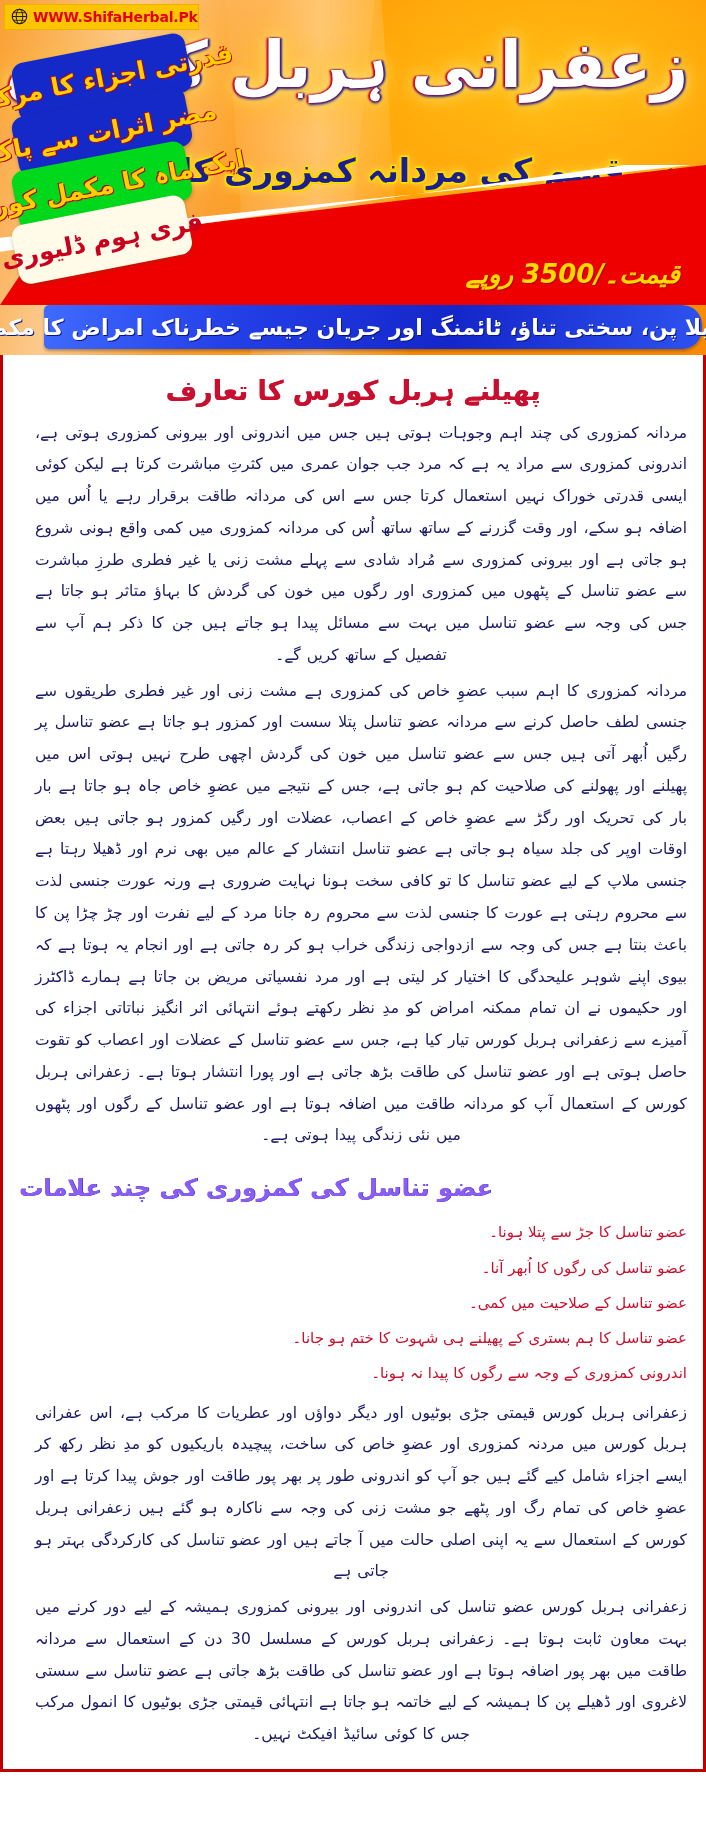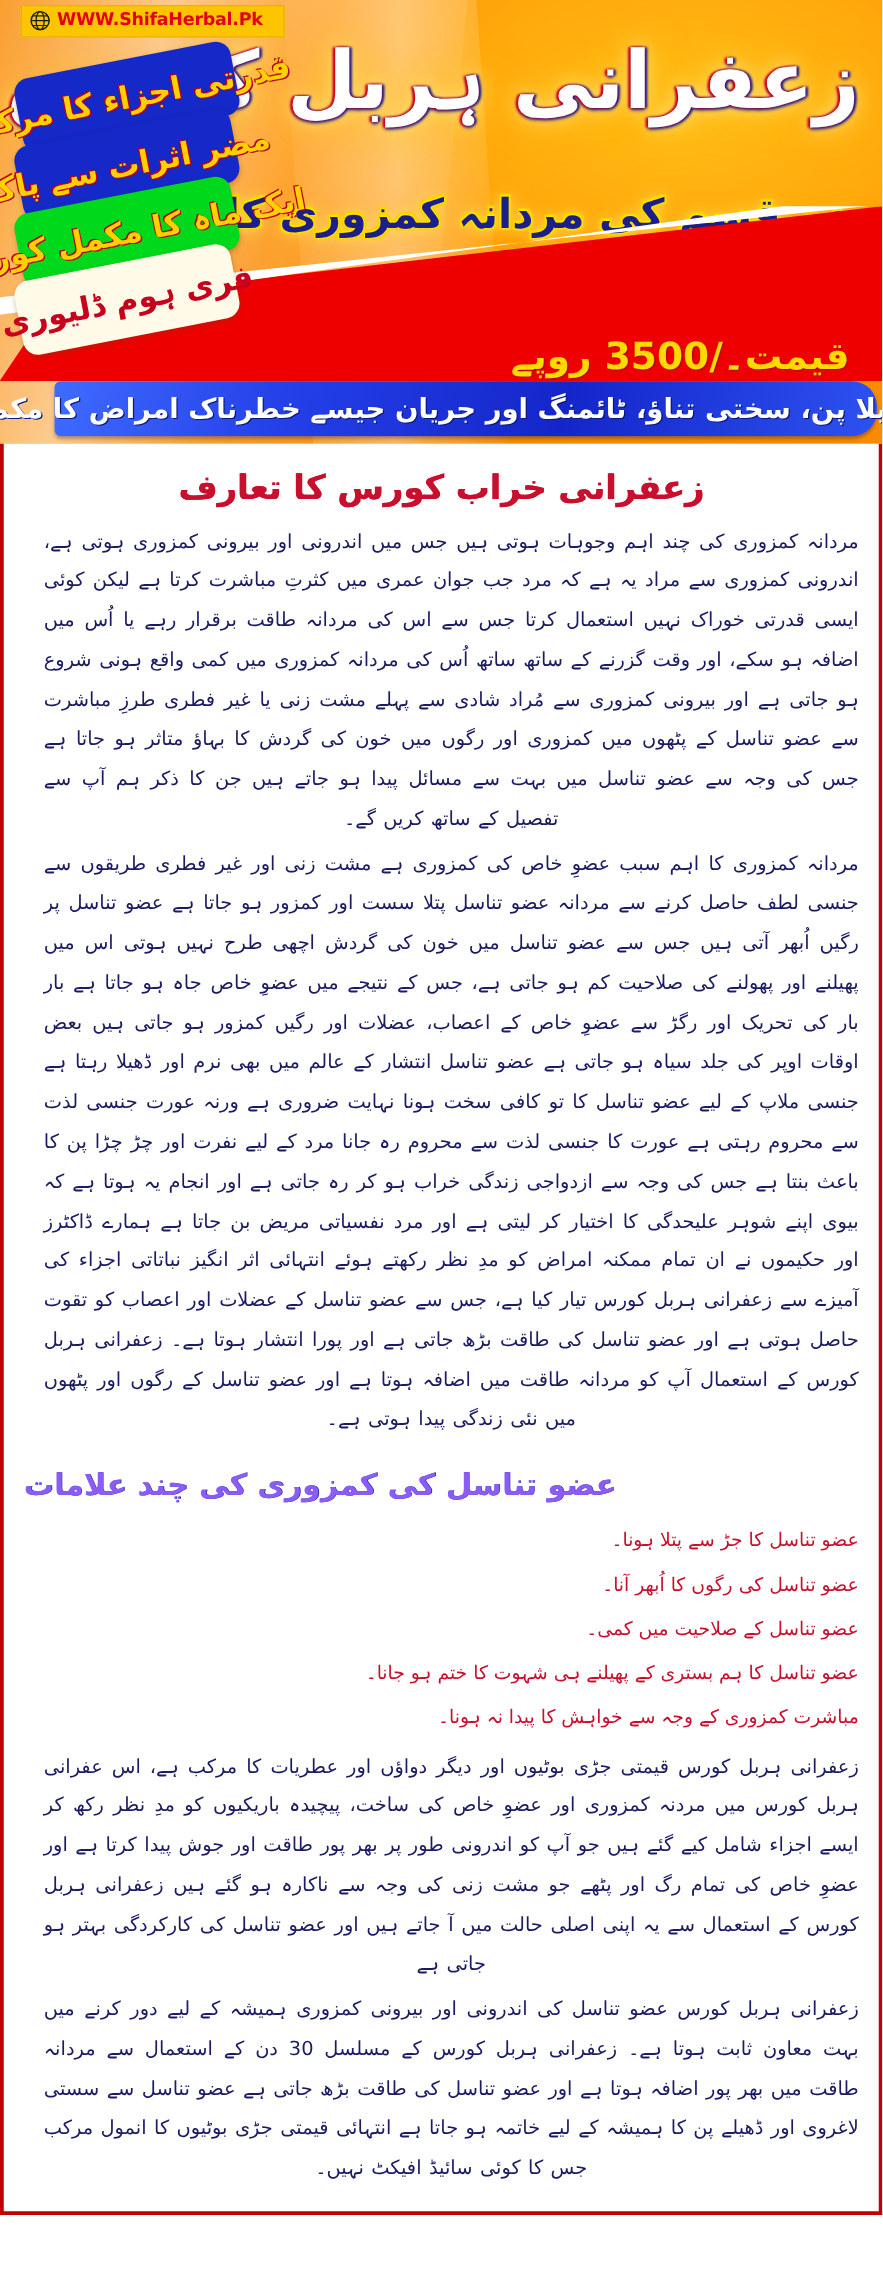--- a/index.html
+++ b/index.html
@@ -40,24 +40,24 @@
     left:34%;top:-30%;
     width:22%;height:170%;
     background:linear-gradient(95deg,rgba(255,255,255,0) 0%,rgba(255,255,255,.35) 50%,rgba(255,255,255,0) 100%);
     transform:rotate(-4deg);
     pointer-events:none;
   }
 
   
   .url-chip{
     position:absolute;
-    left:17px;top:4px;
+    left:4px;top:4px;
     z-index:30;
-    display:flex;align-items:flex-start;gap:5px;
-    padding:3px 16px 4px 6px;
+    display:flex;align-items:center;gap:5px;
+    padding:3px 0 4px 6px;
     background:#fdc500;
     border:1px solid #e7b400;
     direction:ltr;
   }
   .url-chip .glb{
     width:17px;height:17px;flex:0 0 17px;
     display:block;
   }
   .url-chip .txt{
     color:#e2001a;
@@ -148,27 +148,28 @@
   }
   .price-wedge .wedge-white{
     position:absolute;
     left:0;top:0;width:100%;height:100%;
     background:#ffffff;
     clip-path:polygon(100% -8%, 100% -1%, 0% 52%, 0% 62%);
   }
   .price-text{
     position:absolute;
     z-index:16;
-    right:26px;bottom:52px;
+    right:26px;bottom:66px;
     color:#ffd900;
-    font-size:30px;
+    font-size:26px;
     font-weight:bold;
     white-space:nowrap;
     text-shadow:1px 1px 1px rgba(0,0,0,.25);
     direction:rtl;
+    font-style:italic;
   }
 
   
   .blue-strip{
     position:absolute;
     z-index:18;
     left:44px;right:4px;bottom:6px;
     height:44px;
     background:linear-gradient(100deg,#3f6bff 0%,#2440e8 28%,#1426c9 62%,#2d52f0 100%);
     border-radius:5px 20px 20px 5px;
@@ -277,30 +278,30 @@
     </div>
     <div class="price-text">قیمت۔/3500 روپے</div>
 
     <div class="blue-strip">
       <span class="t">نفس کا ڈھیلا پن، سختی تناؤ، ٹائمنگ اور جریان جیسے خطرناک امراض کا مکمل علاج</span>
     </div>
   </div>
 
   <div class="article">
 
-    <h2 class="h-red">زعفرانی خراب کورس کا تعارف</h2>
+    <h2 class="h-red">پھیلنے ہربل کورس کا تعارف</h2>
     <p class="body">مردانہ کمزوری کی چند اہم وجوہات ہوتی ہیں جس میں اندرونی اور بیرونی کمزوری ہوتی ہے، اندرونی کمزوری سے مراد یہ ہے کہ مرد جب جوان عمری میں کثرتِ مباشرت کرتا ہے لیکن کوئی ایسی قدرتی خوراک نہیں استعمال کرتا جس سے اس کی مردانہ طاقت برقرار رہے یا اُس میں اضافہ ہو سکے، اور وقت گزرنے کے ساتھ ساتھ اُس کی مردانہ کمزوری میں کمی واقع ہونی شروع ہو جاتی ہے اور بیرونی کمزوری سے مُراد شادی سے پہلے مشت زنی یا غیر فطری طرزِ مباشرت سے عضو تناسل کے پٹھوں میں کمزوری اور رگوں میں خون کی گردش کا بہاؤ متاثر ہو جاتا ہے جس کی وجہ سے عضو تناسل میں بہت سے مسائل پیدا ہو جاتے ہیں جن کا ذکر ہم آپ سے تفصیل کے ساتھ کریں گے۔</p>
     <p class="body">مردانہ کمزوری کا اہم سبب عضوِ خاص کی کمزوری ہے مشت زنی اور غیر فطری طریقوں سے جنسی لطف حاصل کرنے سے مردانہ عضو تناسل پتلا سست اور کمزور ہو جاتا ہے عضو تناسل پر رگیں اُبھر آتی ہیں جس سے عضو تناسل میں خون کی گردش اچھی طرح نہیں ہوتی اس میں پھیلنے اور پھولنے کی صلاحیت کم ہو جاتی ہے، جس کے نتیجے میں عضوِ خاص جاہ ہو جاتا ہے بار بار کی تحریک اور رگڑ سے عضوِ خاص کے اعصاب، عضلات اور رگیں کمزور ہو جاتی ہیں بعض اوقات اوپر کی جلد سیاہ ہو جاتی ہے عضو تناسل انتشار کے عالم میں بھی نرم اور ڈھیلا رہتا ہے جنسی ملاپ کے لیے عضو تناسل کا تو کافی سخت ہونا نہایت ضروری ہے ورنہ عورت جنسی لذت سے محروم رہتی ہے عورت کا جنسی لذت سے محروم رہ جانا مرد کے لیے نفرت اور چڑ چڑا پن کا باعث بنتا ہے جس کی وجہ سے ازدواجی زندگی خراب ہو کر رہ جاتی ہے اور انجام یہ ہوتا ہے کہ بیوی اپنے شوہر علیحدگی کا اختیار کر لیتی ہے اور مرد نفسیاتی مریض بن جاتا ہے ہمارے ڈاکٹرز اور حکیموں نے ان تمام ممکنہ امراض کو مدِ نظر رکھتے ہوئے انتہائی اثر انگیز نباتاتی اجزاء کی آمیزے سے زعفرانی ہربل کورس تیار کیا ہے، جس سے عضو تناسل کے عضلات اور اعصاب کو تقوت حاصل ہوتی ہے اور عضو تناسل کی طاقت بڑھ جاتی ہے اور پورا انتشار ہوتا ہے۔ زعفرانی ہربل کورس کے استعمال آپ کو مردانہ طاقت میں اضافہ ہوتا ہے اور عضو تناسل کے رگوں اور پٹھوں میں نئی زندگی پیدا ہوتی ہے۔</p>
 
     <h2 class="h-blue">عضو تناسل کی کمزوری کی چند علامات</h2>
     <ul class="redlist">
       <li>عضو تناسل کا جڑ سے پتلا ہونا۔</li>
       <li>عضو تناسل کی رگوں کا اُبھر آنا۔</li>
       <li>عضو تناسل کے صلاحیت میں کمی۔</li>
       <li>عضو تناسل کا ہم بستری کے پھیلنے ہی شہوت کا ختم ہو جانا۔</li>
-      <li>مباشرت کمزوری کے وجہ سے خواہش کا پیدا نہ ہونا۔</li>
+      <li>اندرونی کمزوری کے وجہ سے رگوں کا پیدا نہ ہونا۔</li>
     </ul>
 
     <p class="body">زعفرانی ہربل کورس قیمتی جڑی بوٹیوں اور دیگر دواؤں اور عطریات کا مرکب ہے، اس عفرانی ہربل کورس میں مردنہ کمزوری اور عضوِ خاص کی ساخت، پیچیدہ باریکیوں کو مدِ نظر رکھ کر ایسے اجزاء شامل کیے گئے ہیں جو آپ کو اندرونی طور پر بھر پور طاقت اور جوش پیدا کرتا ہے اور عضوِ خاص کی تمام رگ اور پٹھے جو مشت زنی کی وجہ سے ناکارہ ہو گئے ہیں زعفرانی ہربل کورس کے استعمال سے یہ اپنی اصلی حالت میں آ جاتے ہیں اور عضو تناسل کی کارکردگی بہتر ہو جاتی ہے</p>
     <p class="body">زعفرانی ہربل کورس عضو تناسل کی اندرونی اور بیرونی کمزوری ہمیشہ کے لیے دور کرنے میں بہت معاون ثابت ہوتا ہے۔ زعفرانی ہربل کورس کے مسلسل 30 دن کے استعمال سے مردانہ طاقت میں بھر پور اضافہ ہوتا ہے اور عضو تناسل کی طاقت بڑھ جاتی ہے عضو تناسل سے سستی لاغروی اور ڈھیلے پن کا ہمیشہ کے لیے خاتمہ ہو جاتا ہے انتہائی قیمتی جڑی بوٹیوں کا انمول مرکب جس کا کوئی سائیڈ افیکٹ نہیں۔</p>
 
   </div>
 </div>
 
 </body></html>

